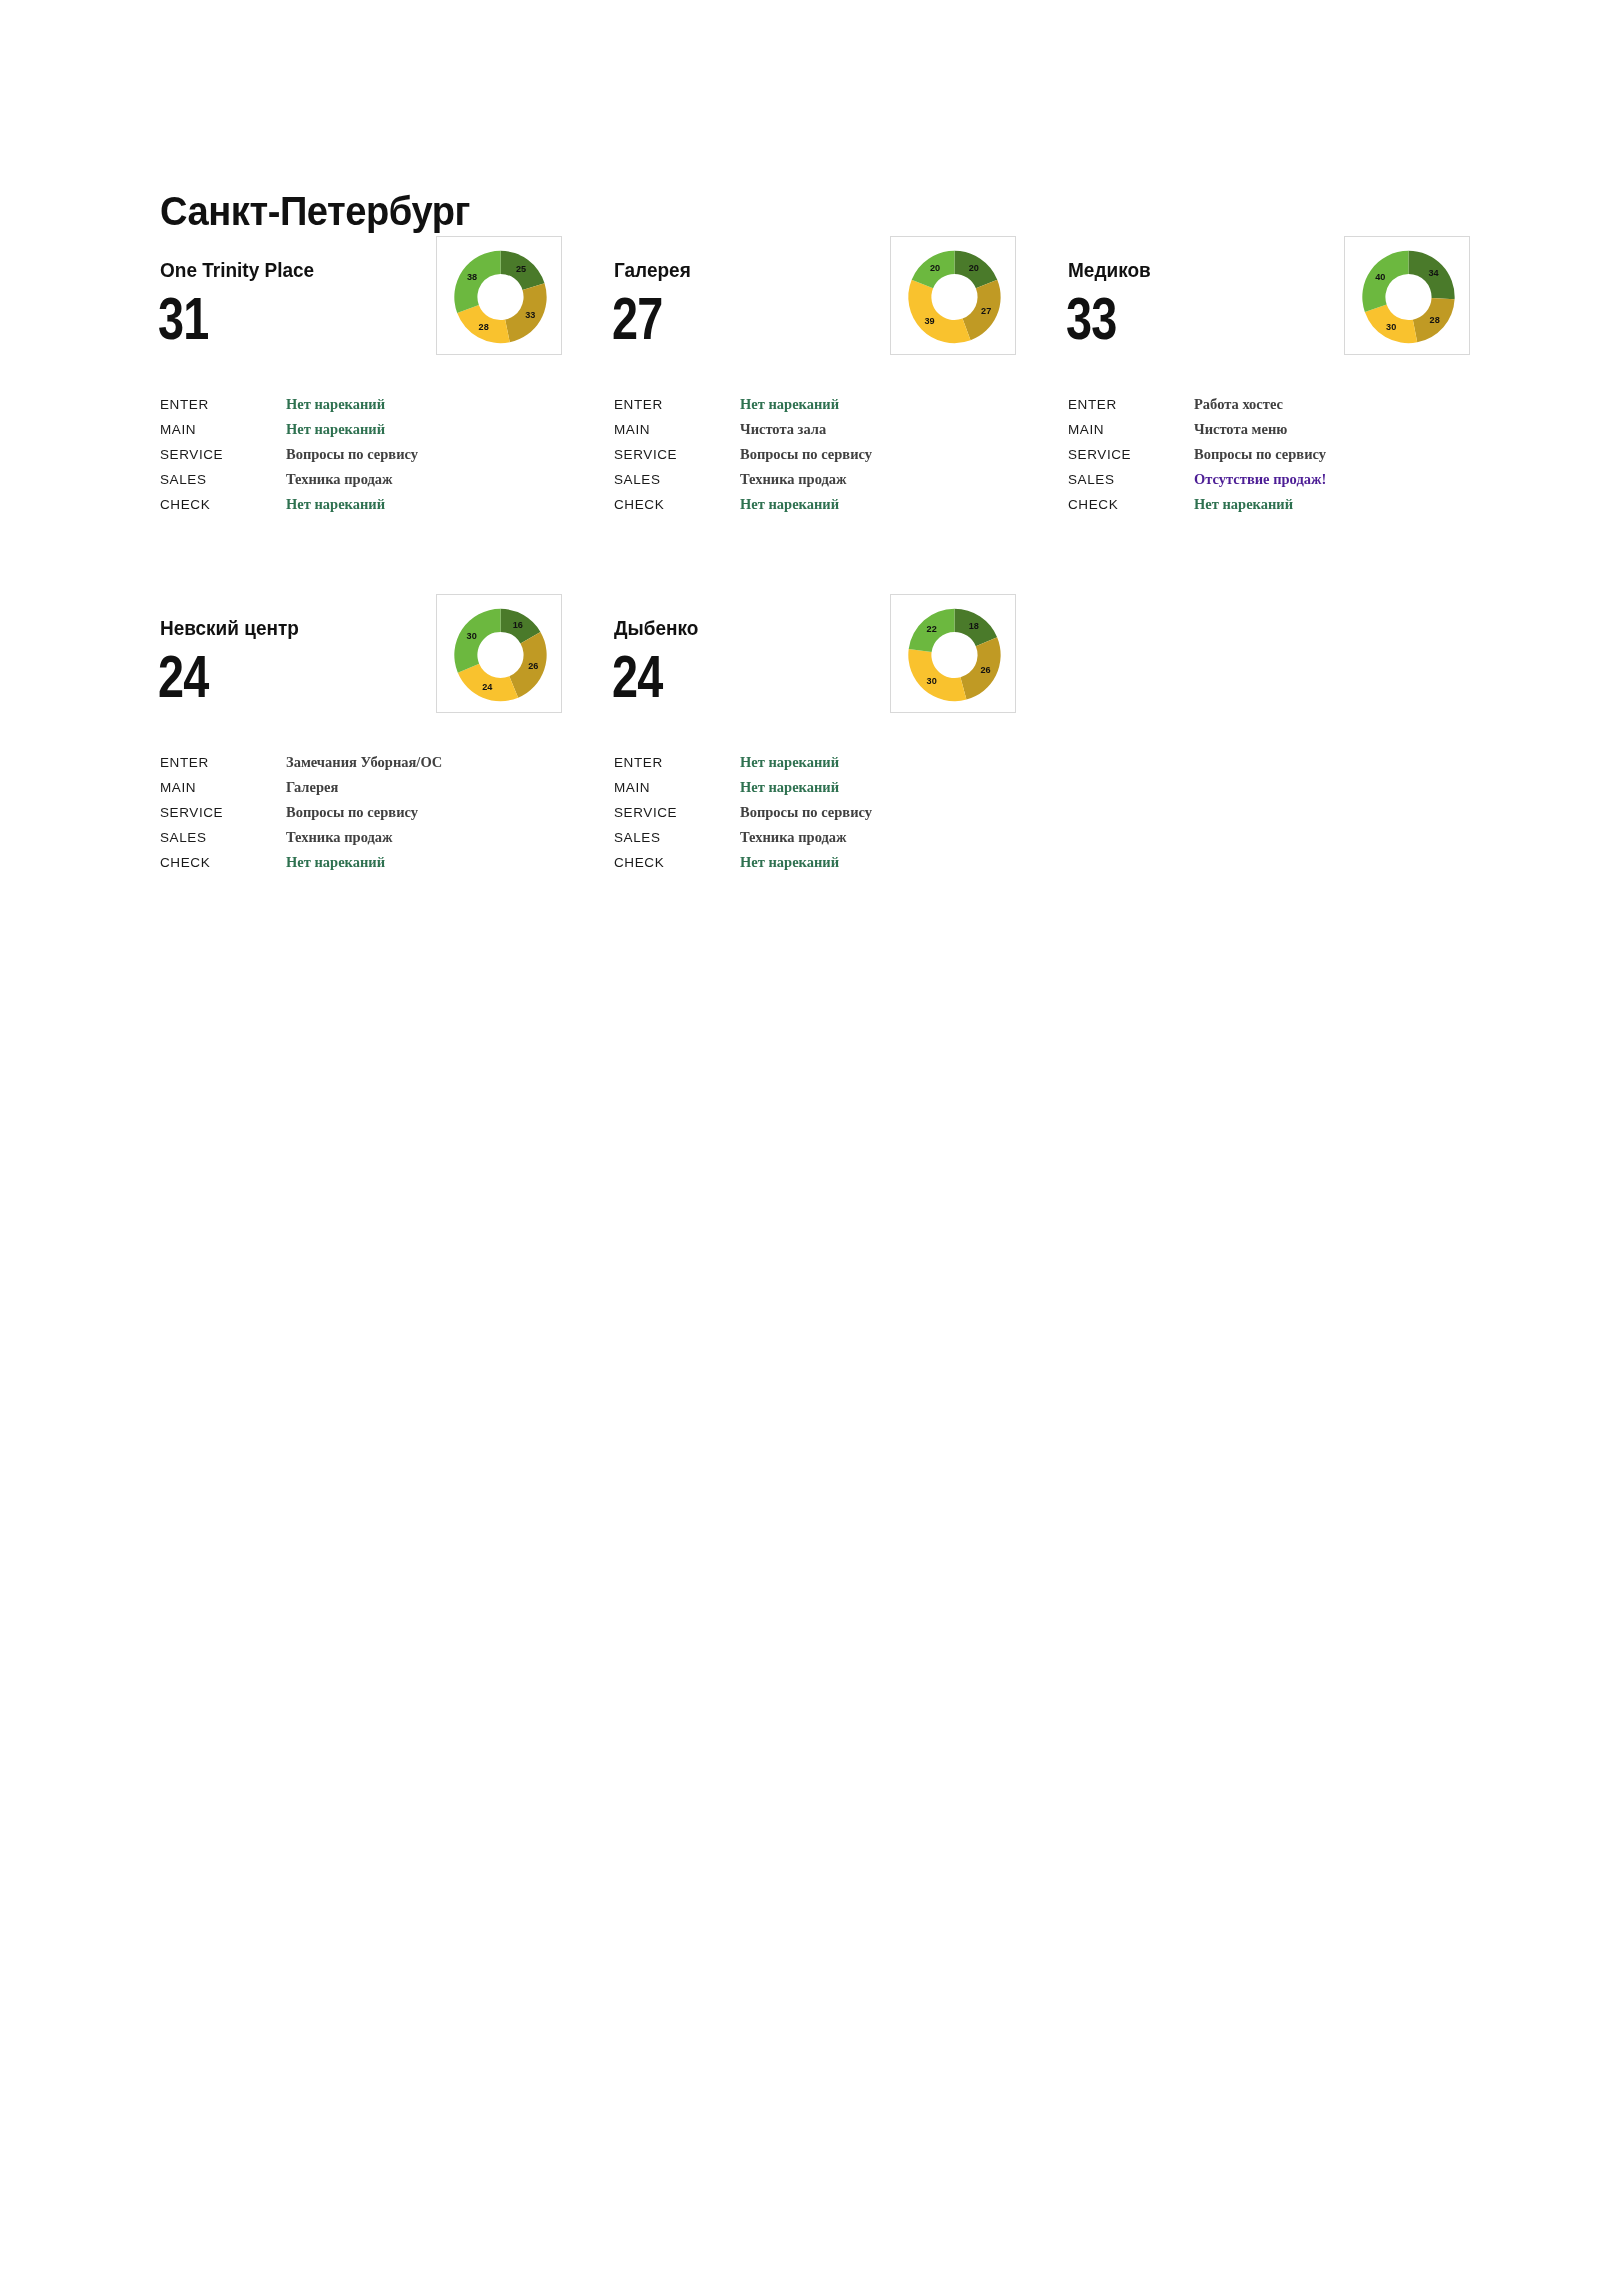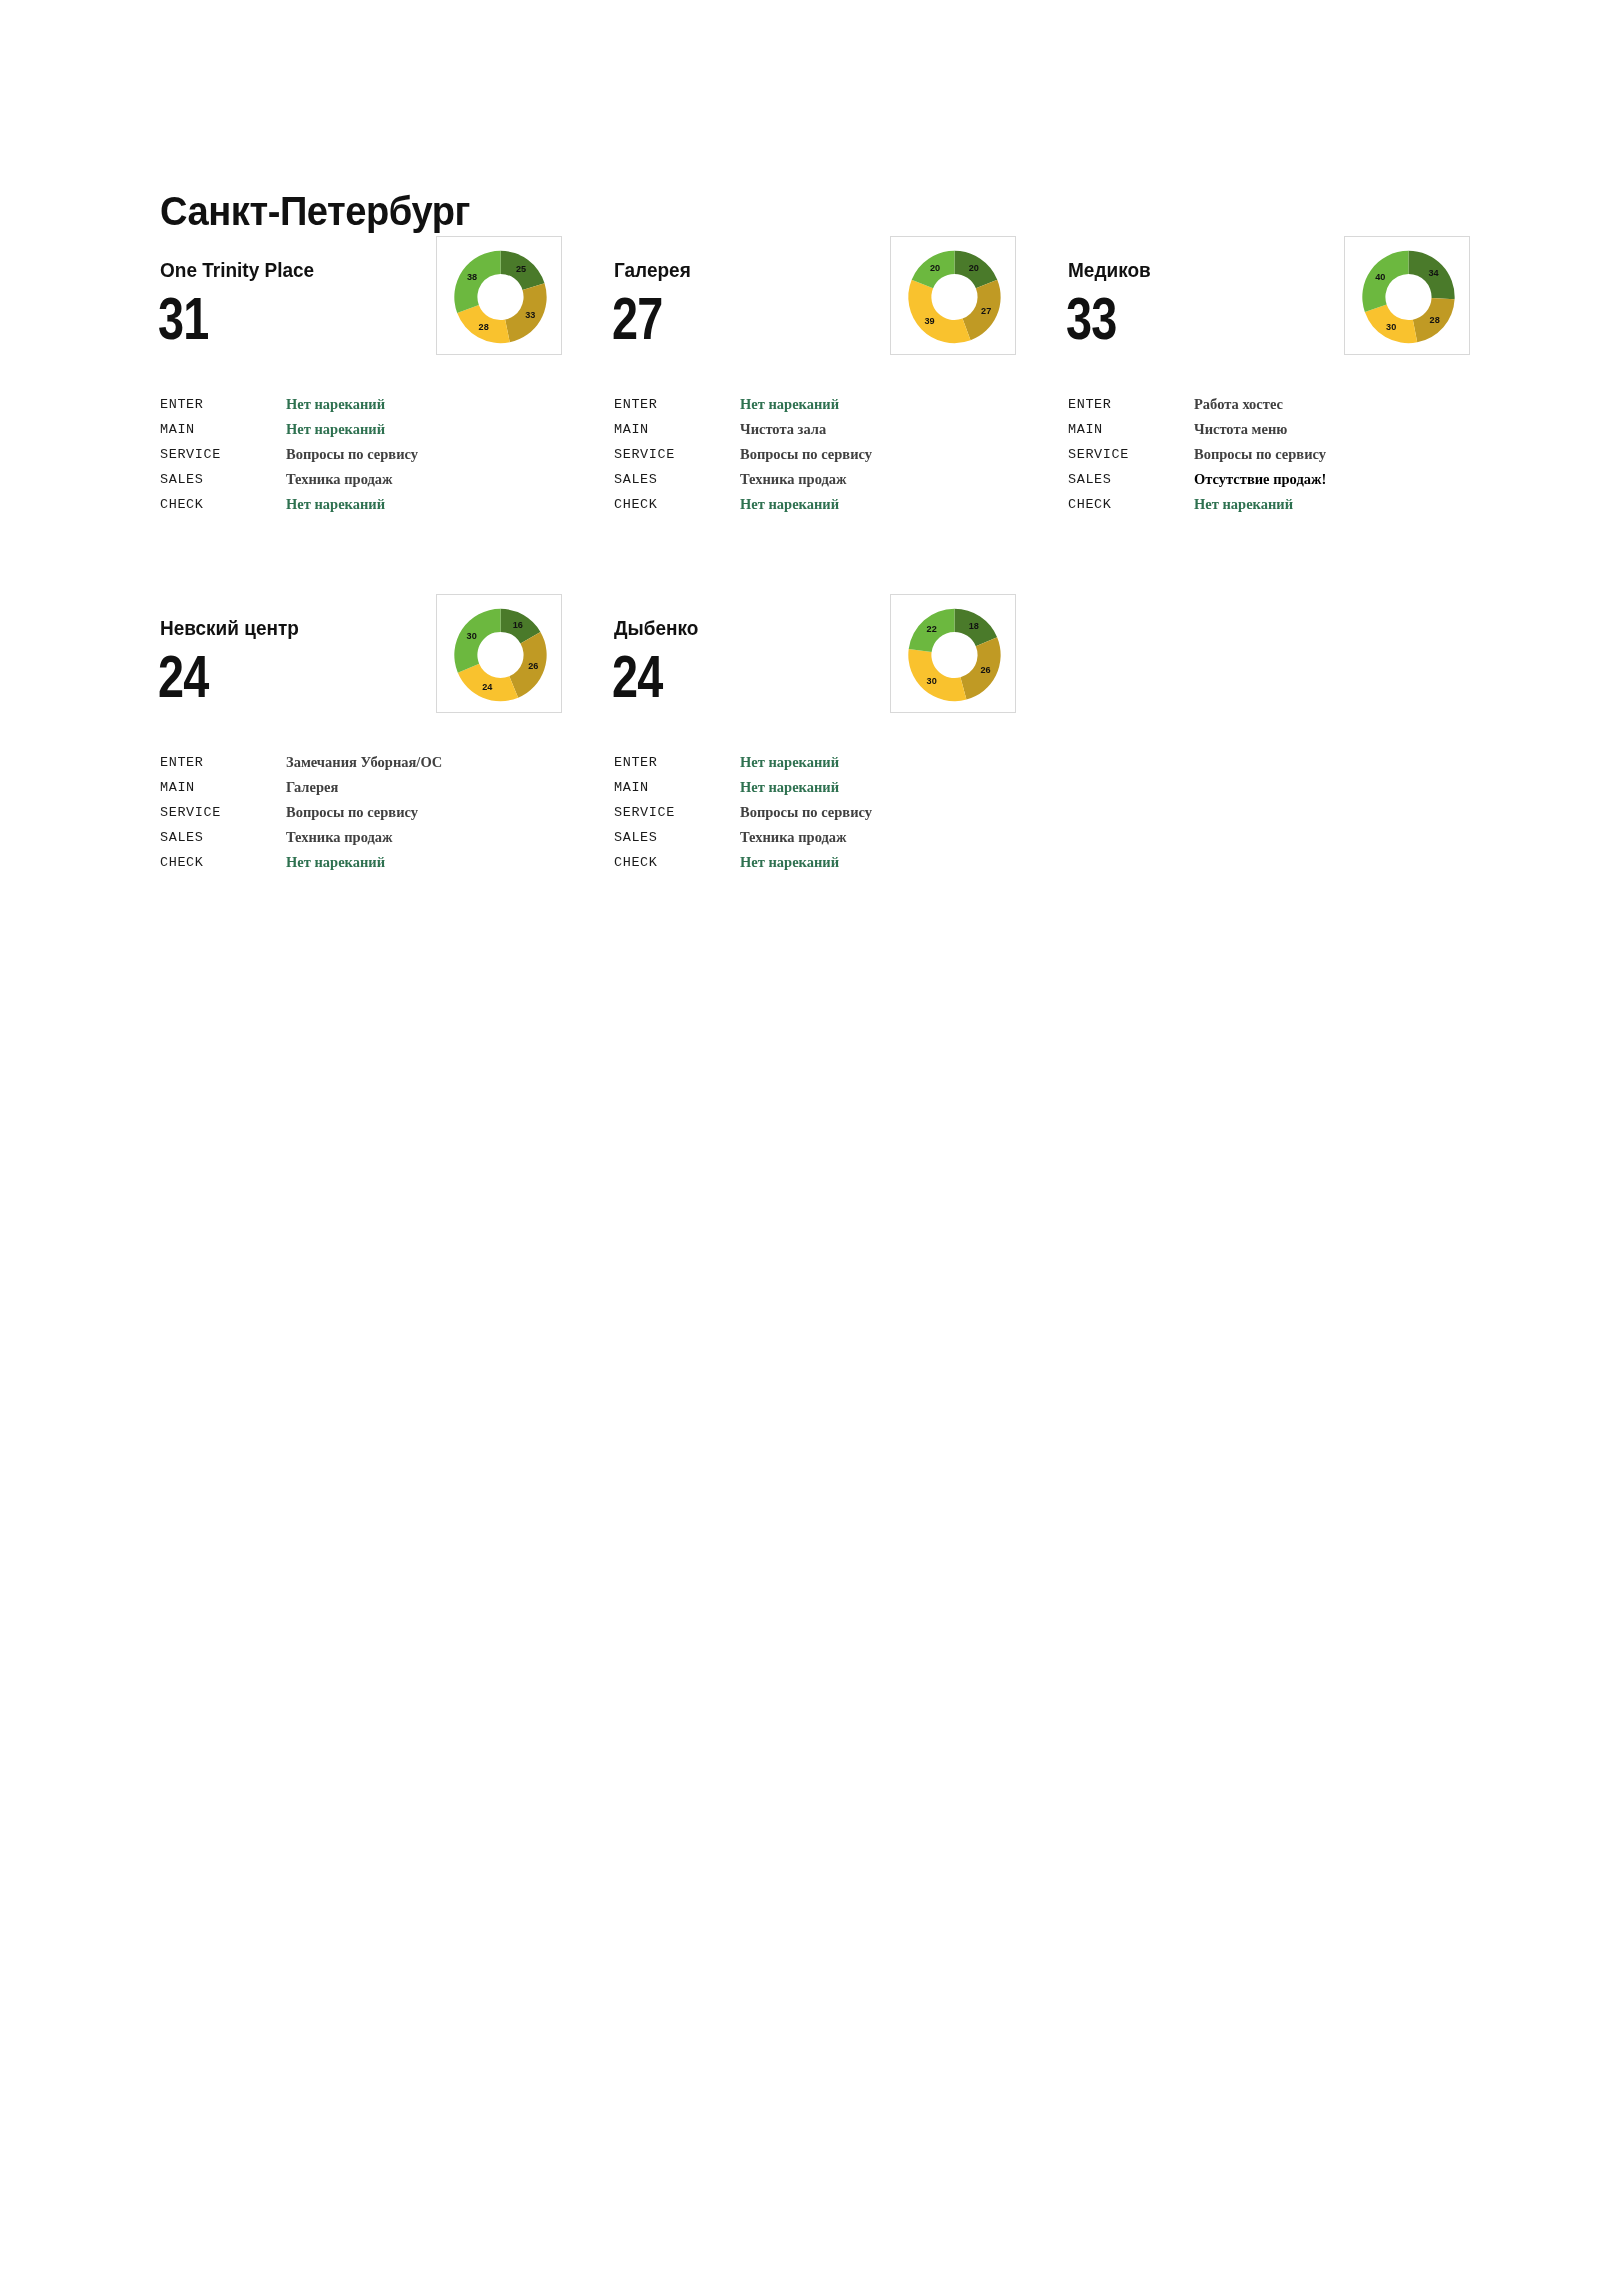--- a/index.html
+++ b/index.html
@@ -115,41 +115,41 @@
     width: 454px;
   }
   .crit-row {
     position: relative;
     height: 25px;
   }
   .crit-key {
     position: absolute;
     left: 0;
     top: 0;
-    font-family: Liberation Mono, monospace;
+    font-family: Liberation Sans, sans-serif;
     font-size: 13.5px;
     letter-spacing: 0.6px;
     color: #1a1a1a;
     line-height: 19.3px;
     white-space: nowrap;
   }
   .crit-val {
     position: absolute;
     left: 126px;
     top: 0;
     font-family: "Liberation Serif", "DejaVu Serif", serif;
     font-size: 14.5px;
     font-weight: bold;
     line-height: 19.3px;
     white-space: nowrap;
     text-align: center;
   }
   .crit-val.ok    { color: #2e7150; }
   .crit-val.warn  { color: #404040; }
-  .crit-val.bad   { color: #000000; }
+  .crit-val.bad   { color: #4c1d95; }
 </style>
 </head>
 <body>
 
 <div class="page">
 
   <h1 class="page-title">Санкт-Петербург</h1>
 
   <div class="grid">
       <div class="card" style="left: 160px; top: 239px;">

